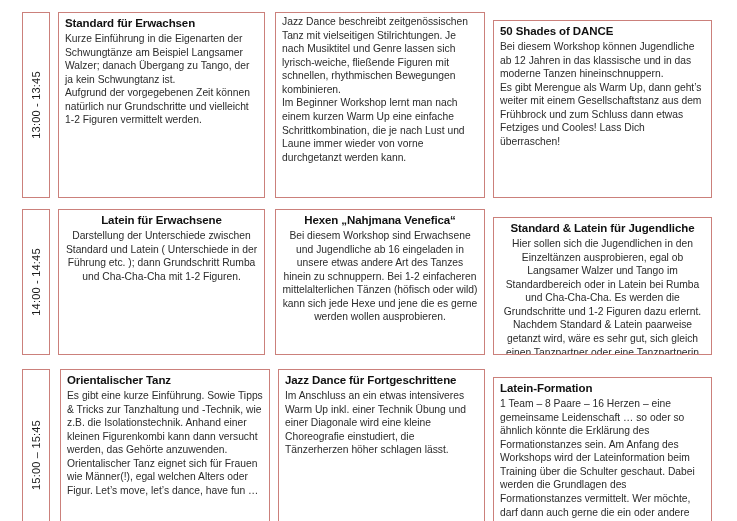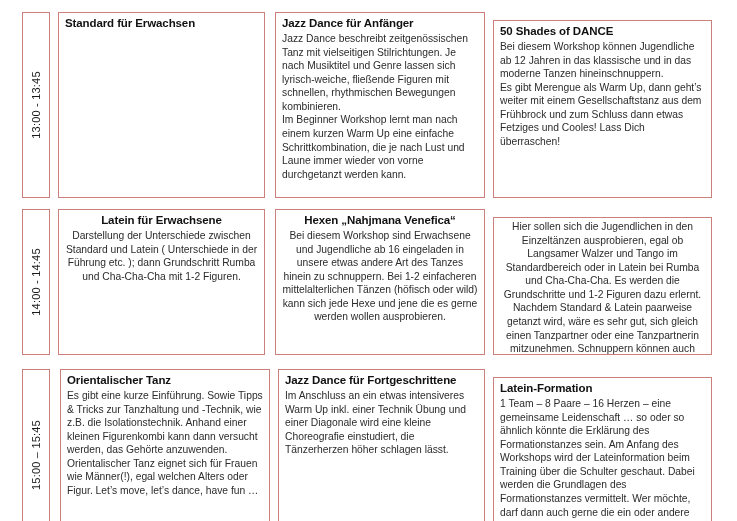--- a/index.html
+++ b/index.html
@@ -86,23 +86,24 @@
 
 <div class="page">
   <div class="schedule">
 
     <div class="srow srow-1">
       <div class="cell time-cell">
         <span class="rot">13:00 - 13:45</span>
       </div>
       <div class="cell content-cell c1">
         <div class="wtitle">Standard für Erwachsen</div>
+        <div class="wbody">Kurze Einführung in die Eigenarten der Schwungtänze am Beispiel Langsamer Walzer; danach Übergang zu Tango, der ja kein Schwungtanz ist.
+Aufgrund der vorgegebenen Zeit können natürlich nur Grundschritte und vielleicht 1-2 Figuren vermittelt werden.</div>
       </div>
       <div class="cell content-cell c2">
-        <div class="wtitle">Jazz Dance für Anfänger</div>
         <div class="wbody">Jazz Dance beschreibt zeitgenössischen Tanz mit vielseitigen Stilrichtungen. Je nach Musiktitel und Genre lassen sich lyrisch-weiche, fließende Figuren mit schnellen, rhythmischen Bewegungen kombinieren.
 Im Beginner Workshop lernt man nach einem kurzen Warm Up eine einfache Schrittkombination, die je nach Lust und Laune immer wieder von vorne durchgetanzt werden kann.</div>
       </div>
       <div class="cell content-cell c3">
         <div class="wtitle">50 Shades of DANCE</div>
         <div class="wbody">Bei diesem Workshop können Jugendliche ab 12 Jahren in das klassische und in das moderne Tanzen hineinschnuppern.
 Es gibt Merengue als Warm Up, dann geht’s weiter mit einem Gesellschaftstanz aus dem Frühbrock und zum Schluss dann etwas Fetziges und Cooles! Lass Dich überraschen!</div>
       </div>
     </div>
 
@@ -112,20 +113,21 @@
       </div>
       <div class="cell content-cell c1">
         <div class="wtitle">Latein für Erwachsene</div>
         <div class="wbody">Darstellung der Unterschiede zwischen Standard und Latein ( Unterschiede in der Führung etc. ); dann Grundschritt Rumba und Cha-Cha-Cha mit 1-2 Figuren.</div>
       </div>
       <div class="cell content-cell c2">
         <div class="wtitle">Hexen „Nahjmana Venefica“</div>
         <div class="wbody">Bei diesem Workshop sind Erwachsene und Jugendliche ab 16 eingeladen in unsere etwas andere Art des Tanzes hinein zu schnuppern. Bei 1-2 einfacheren mittelalterlichen Tänzen (höfisch oder wild) kann sich jede Hexe und jene die es gerne werden wollen ausprobieren.</div>
       </div>
       <div class="cell content-cell c3">
+        <div class="wtitle">Standard &amp; Latein für Jugendliche</div>
         <div class="wbody">Hier sollen sich die Jugendlichen in den Einzeltänzen ausprobieren, egal ob Langsamer Walzer und Tango im Standardbereich oder in Latein bei Rumba und Cha-Cha-Cha. Es werden die Grundschritte und 1-2 Figuren dazu erlernt. Nachdem Standard &amp; Latein paarweise getanzt wird, wäre es sehr gut, sich gleich einen Tanzpartner oder eine Tanzpartnerin mitzunehmen. Schnuppern können auch zwei Freundinnen zusammen ☺</div>
       </div>
     </div>
 
     <div class="srow srow-3">
       <div class="cell time-cell">
         <span class="rot">15:00 – 15:45</span>
       </div>
       <div class="cell content-cell c2">
         <div class="wtitle">Orientalischer Tanz</div>

